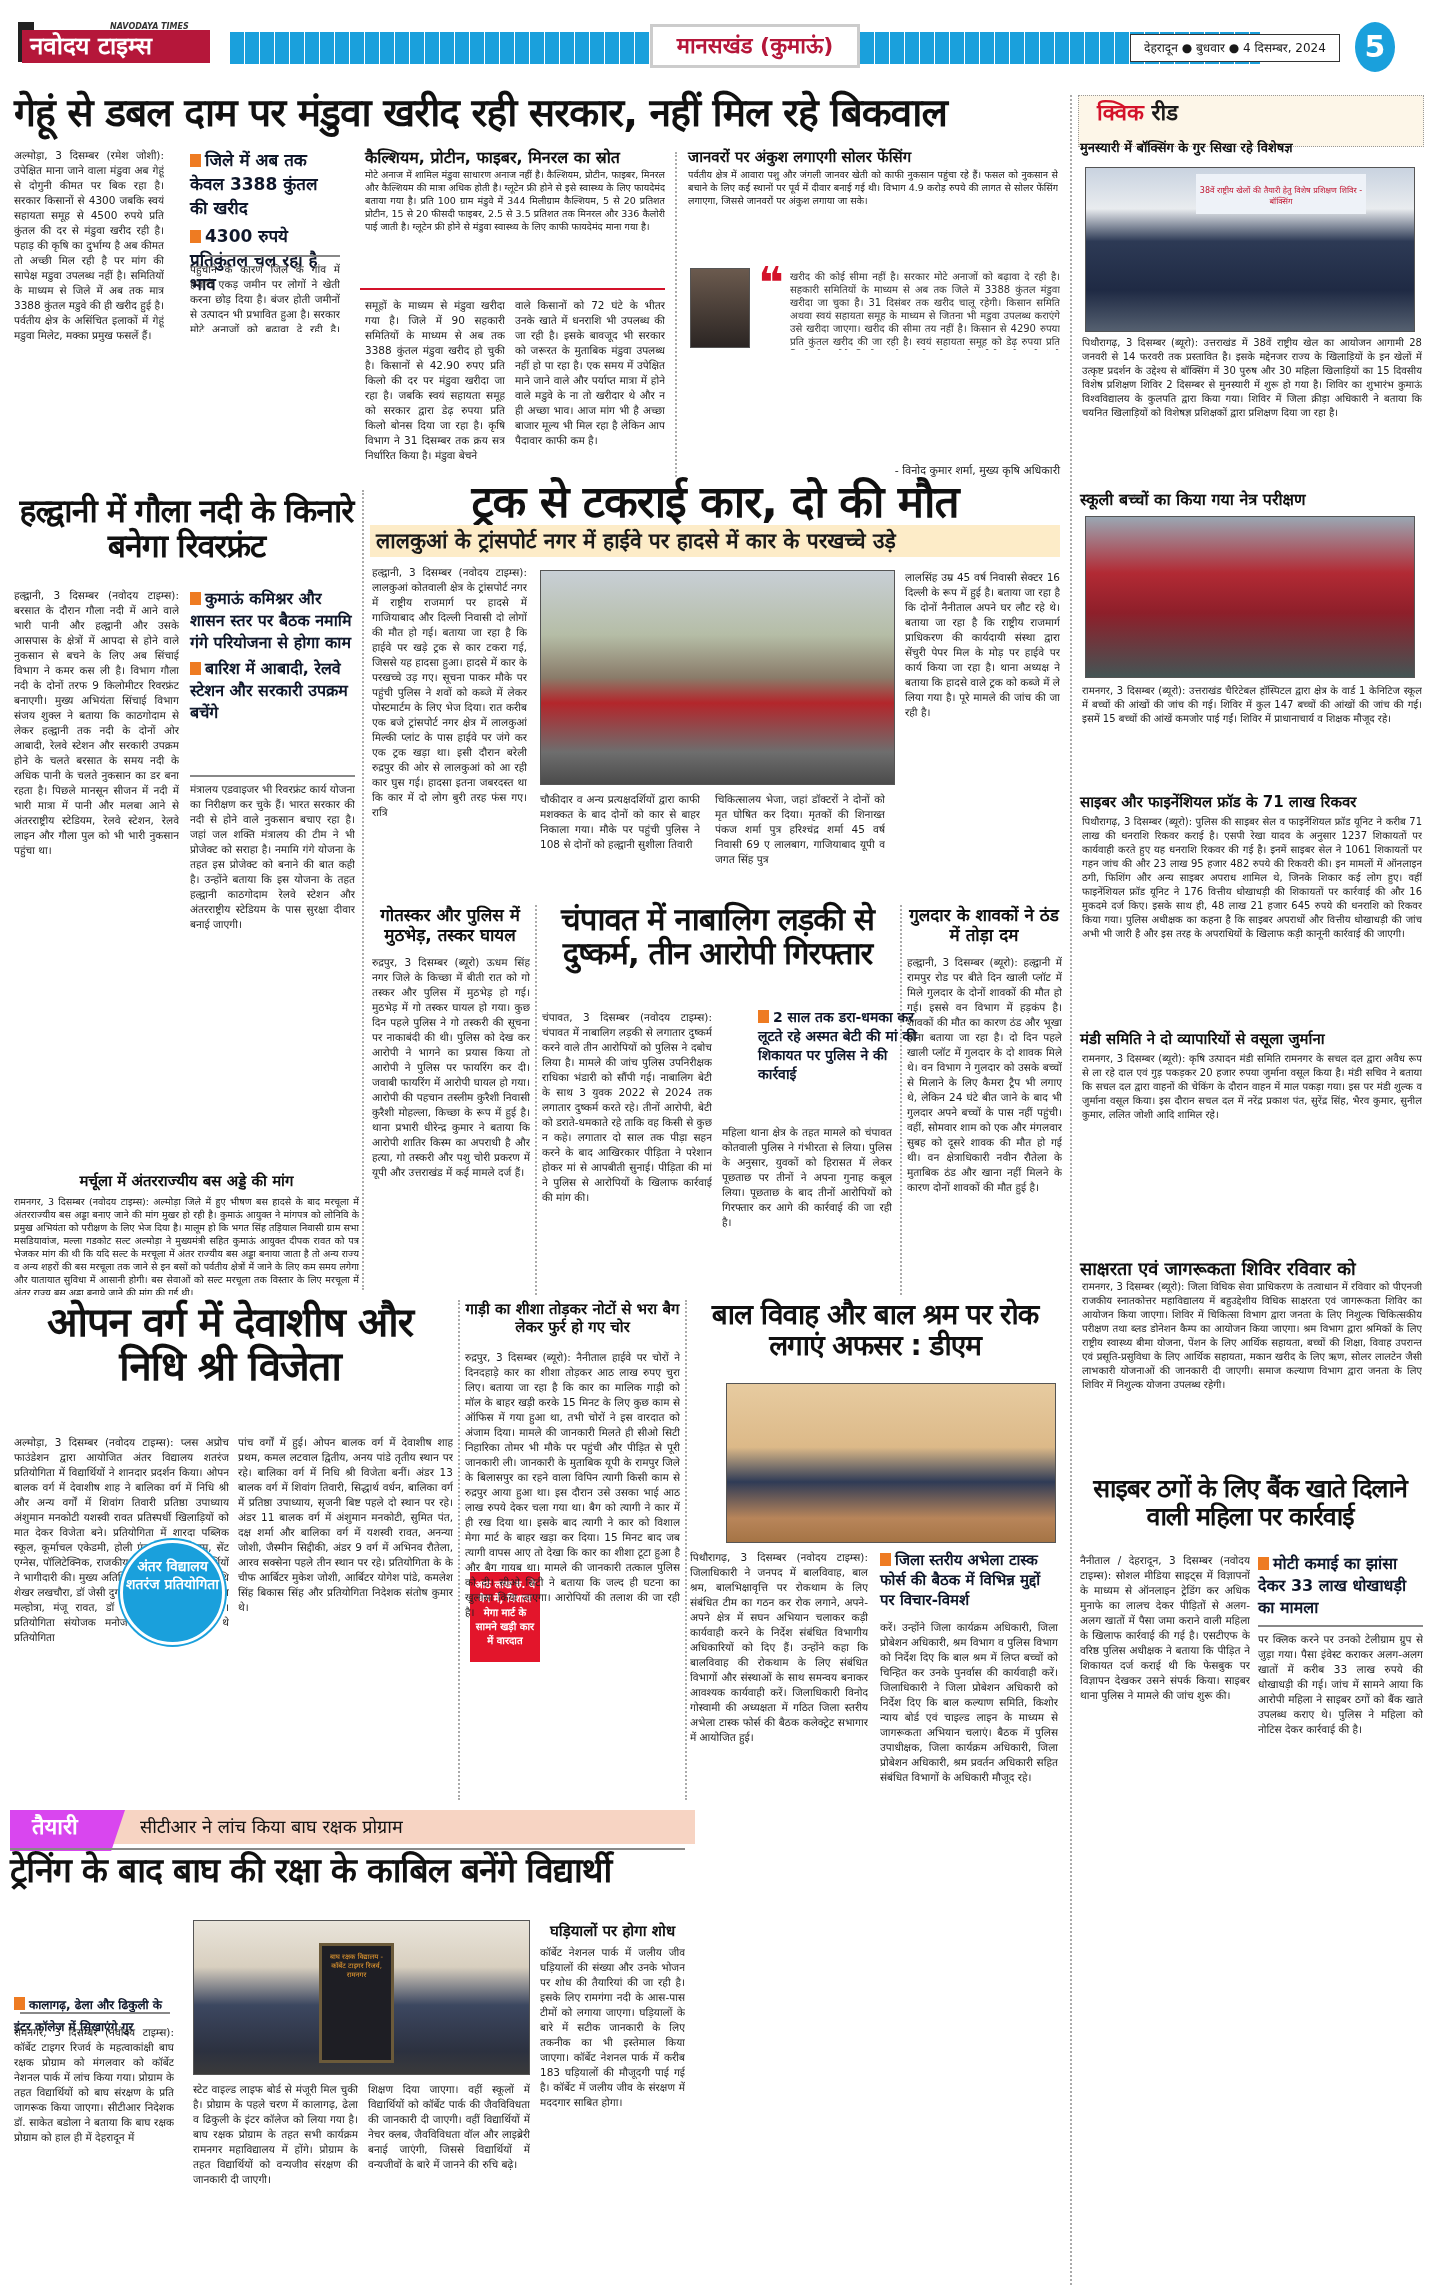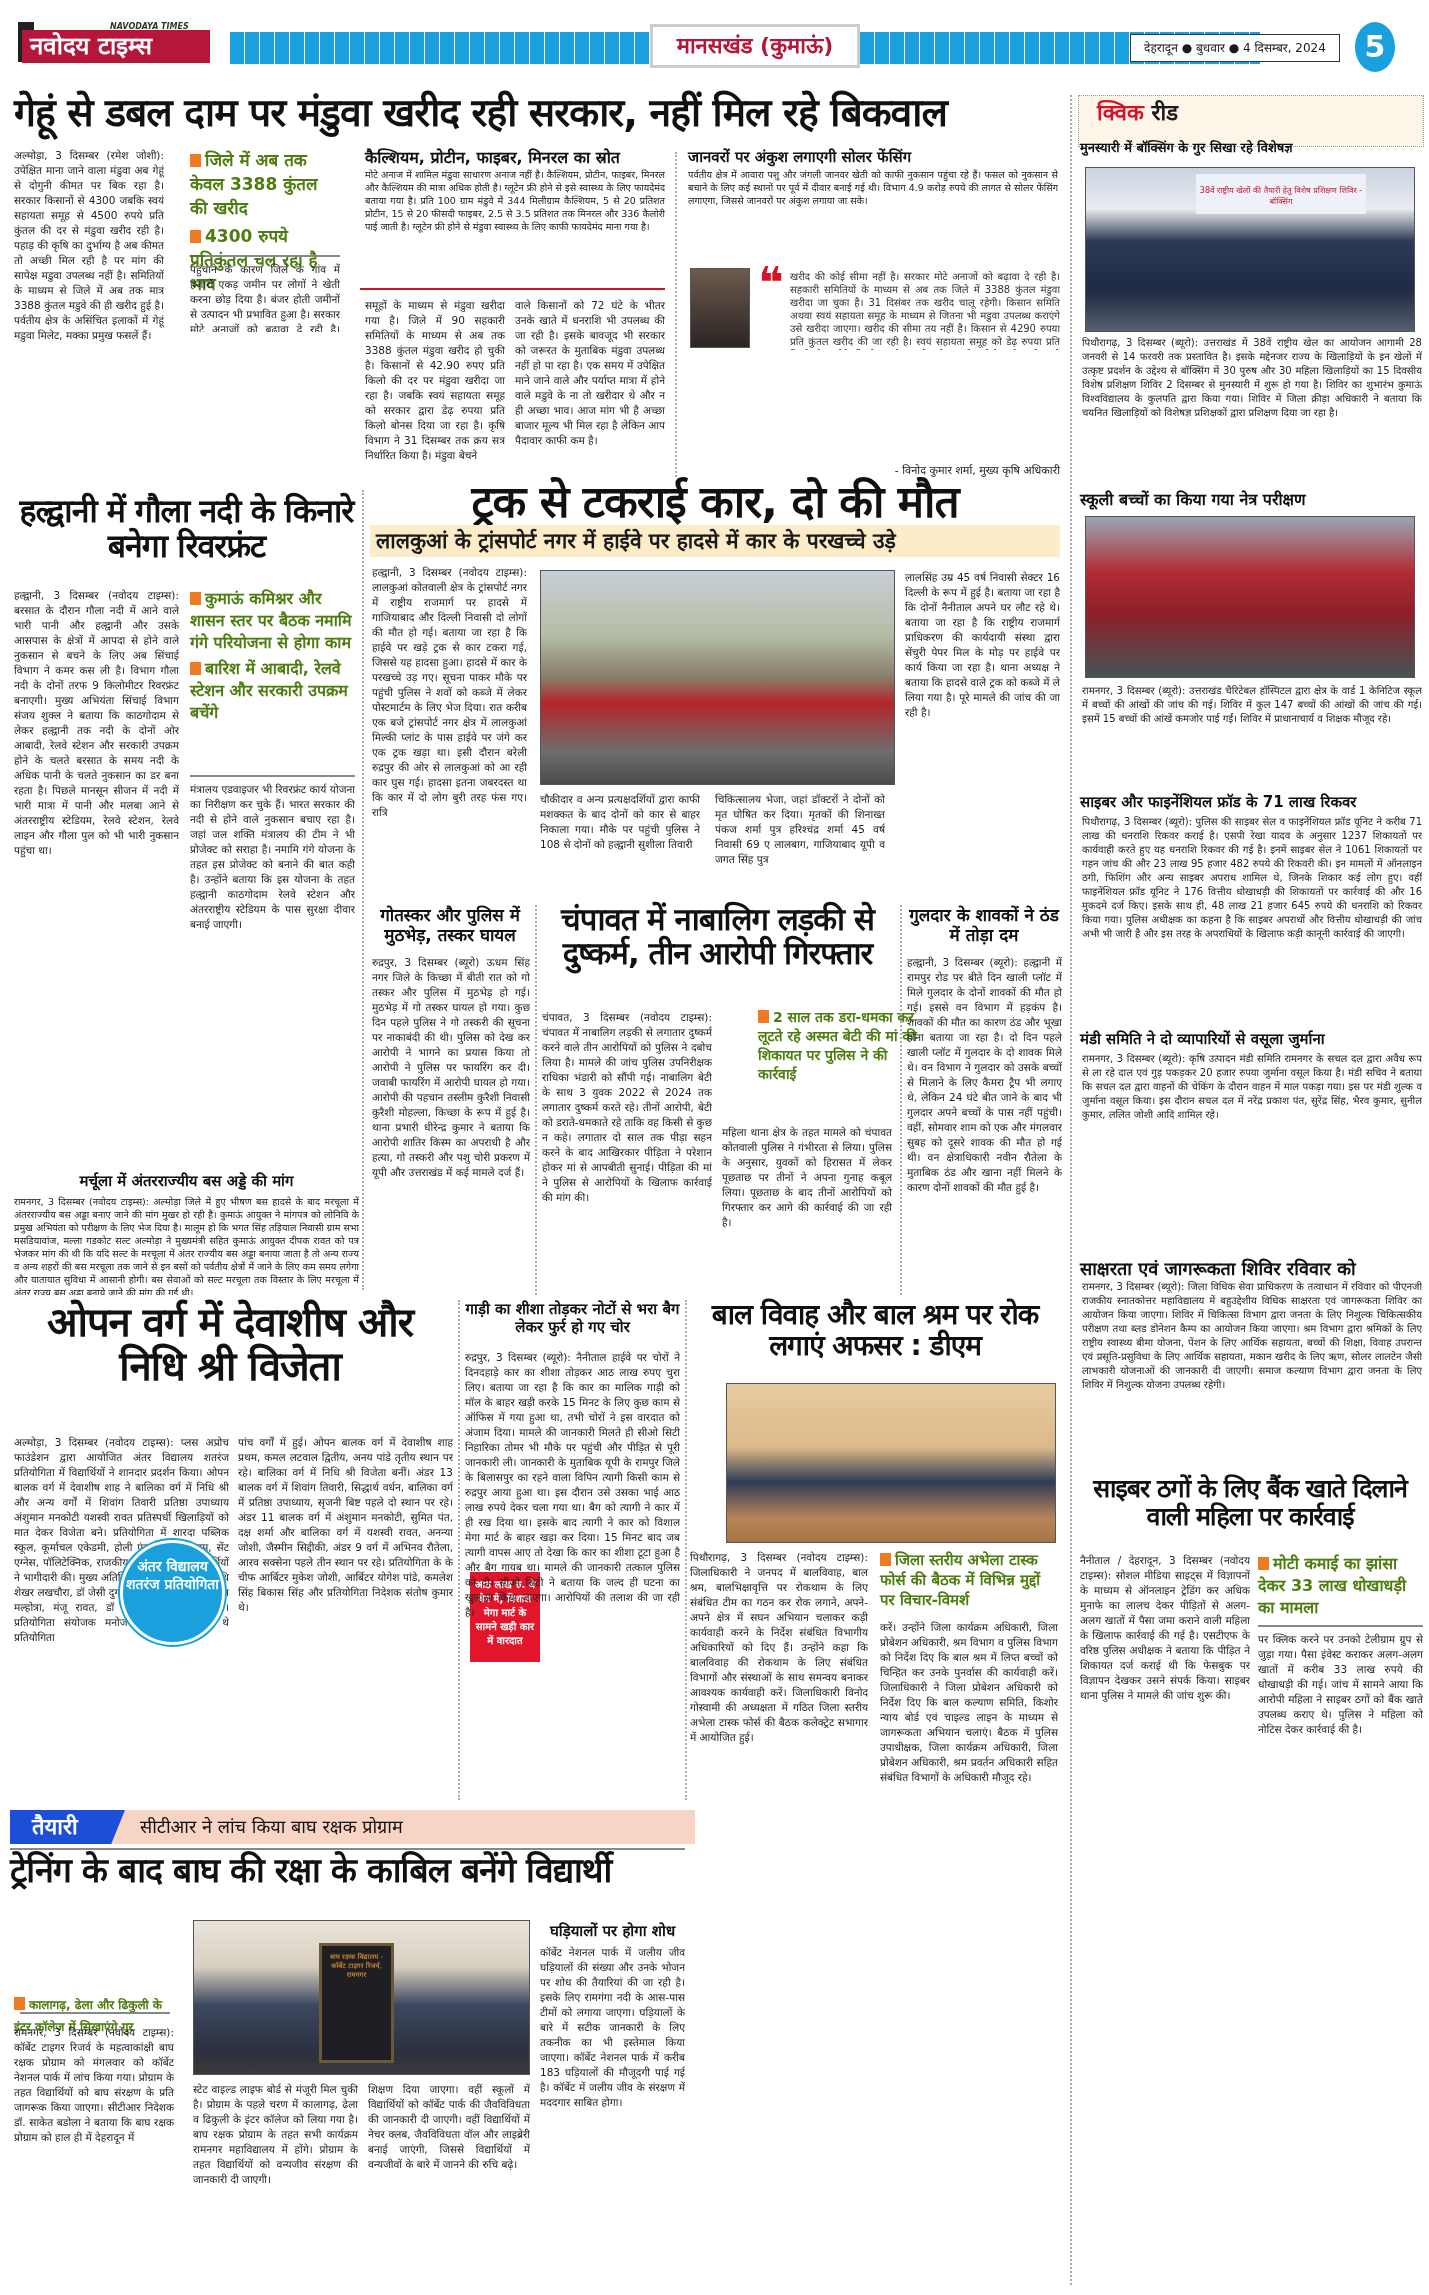--- a/index.html
+++ b/index.html
@@ -1,40 +1,40 @@
 <!DOCTYPE html>
 <html><head>
 <meta charset="utf-8">
 <style>
   * { box-sizing: border-box; margin: 0; padding: 0; }
   body { width: 1429px; height: 2295px; background: #ffffff; font-family: "DejaVu Sans", sans-serif; color: #1a1a1a; position: relative; overflow: hidden; }
   .abs { position: absolute; }
   .body-text { font-family: "DejaVu Sans", sans-serif; font-size: 10.5px; line-height: 15px; color: #222; text-align: justify; overflow: hidden; }
   .headline { font-family: "DejaVu Sans", sans-serif; font-weight: bold; color: #111; line-height: 1.1; letter-spacing: -1px; }
   .subhead { font-family: "DejaVu Sans", sans-serif; font-weight: bold; color: #111; line-height: 1.2; }
-  .bullet { font-family: "DejaVu Sans", sans-serif; font-weight: bold; font-size: 17px; line-height: 24px; color: #4d7c0f; }
+  .bullet { font-family: "DejaVu Sans", sans-serif; font-weight: bold; font-size: 17px; line-height: 24px; color: #0f172a; }
   .bullet .sq { display: inline-block; width: 11px; height: 13px; background: #ee7b22; margin-right: 4px; vertical-align: -1px; }
   .vrule { position: absolute; border-left: 2px dotted #aaa; }
   .hrule { position: absolute; border-top: 2px solid #888; }
   .photo { position: absolute; border: 1px solid #555; overflow: hidden; }
   .caption-box { position: absolute; color: #fff; text-align: center; font-weight: bold; }
 
   
   .mast-logo { left: 22px; top: 30px; width: 188px; height: 33px; background: #b5173a; color: #fff; font-size: 24px; font-weight: bold; padding-left: 8px; line-height: 33px; }
   .mast-corner { left: 18px; top: 22px; width: 16px; height: 40px; background: #222; }
   .mast-small { left: 110px; top: 22px; font-size: 8px; font-style: italic; font-weight: bold; color: #333; }
   .mast-bar { left: 230px; top: 32px; width: 1030px; height: 32px; background: repeating-linear-gradient(90deg, #1aa0dc 0 14px, #ffffff 14px 15px); }
   .mast-section { left: 650px; top: 24px; width: 210px; height: 44px; background: #fff; border: 3px solid #ccc; color: #b5173a; font-size: 22px; font-weight: bold; text-align: center; line-height: 38px; }
   .mast-date { left: 1130px; top: 34px; width: 210px; height: 28px; background: #fff; border: 1px solid #333; font-size: 12px; line-height: 26px; text-align: center; }
   .mast-page { left: 1355px; top: 22px; width: 40px; height: 50px; background: #1aa0dc; border-radius: 50%; color: #fff; font-size: 30px; font-weight: bold; text-align: center; line-height: 50px; }
   .quick-read { left: 1078px; top: 95px; width: 346px; height: 52px; background: #fdf6e8; border: 1px dotted #999; font-size: 22px; font-weight: bold; padding-left: 18px; line-height: 34px; }
   .quick-read .red { color: #d4122a; }
 
   .tag-bar { left: 10px; top: 1810px; width: 685px; height: 34px; background: #f7d4c3; }
-  .tag-bar .tag { position: absolute; left: 0; top: 0; width: 115px; height: 34px; background: #1d4ed8; color: #fff; font-size: 22px; font-weight: bold; line-height: 34px; padding-left: 22px; clip-path: polygon(0 0, 100% 0, 88% 100%, 0 100%); }
+  .tag-bar .tag { position: absolute; left: 0; top: 0; width: 115px; height: 41px; background: #d946ef; color: #fff; font-size: 22px; font-weight: bold; line-height: 34px; padding-left: 22px; clip-path: polygon(0 0, 100% 0, 88% 100%, 0 100%); }
   .tag-bar .title { position: absolute; left: 130px; top: 0; font-size: 18px; line-height: 34px; color: #111; }
 
   .deck-bar { left: 370px; top: 525px; width: 690px; height: 32px; background: #fdecc8; font-size: 21px; font-weight: bold; line-height: 32px; padding-left: 6px; white-space: nowrap; }
 
   .quote-mark { font-size: 44px; color: #d4122a; font-weight: bold; line-height: 30px; }
 
   .circle-badge { position: absolute; left: 120px; top: 1540px; width: 105px; height: 105px; border-radius: 50%; background: #1aa0dc; border: 3px solid #fff; box-shadow: 0 0 0 2px #1aa0dc; color: #fff; font-weight: bold; font-size: 14px; text-align: center; line-height: 18px; padding-top: 14px; }
 </style>
 </head>
 <body>

